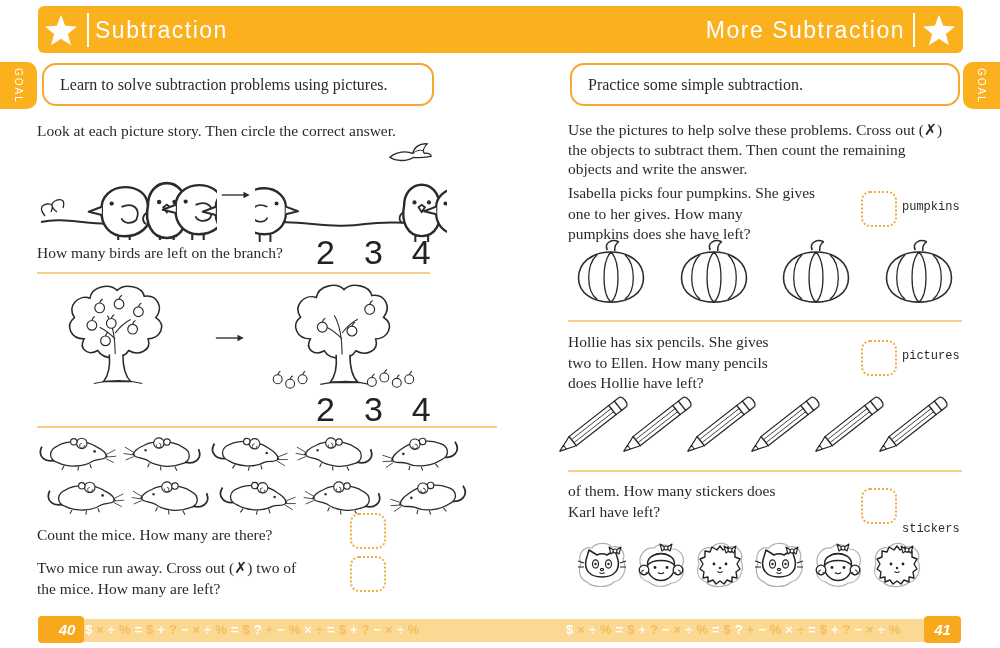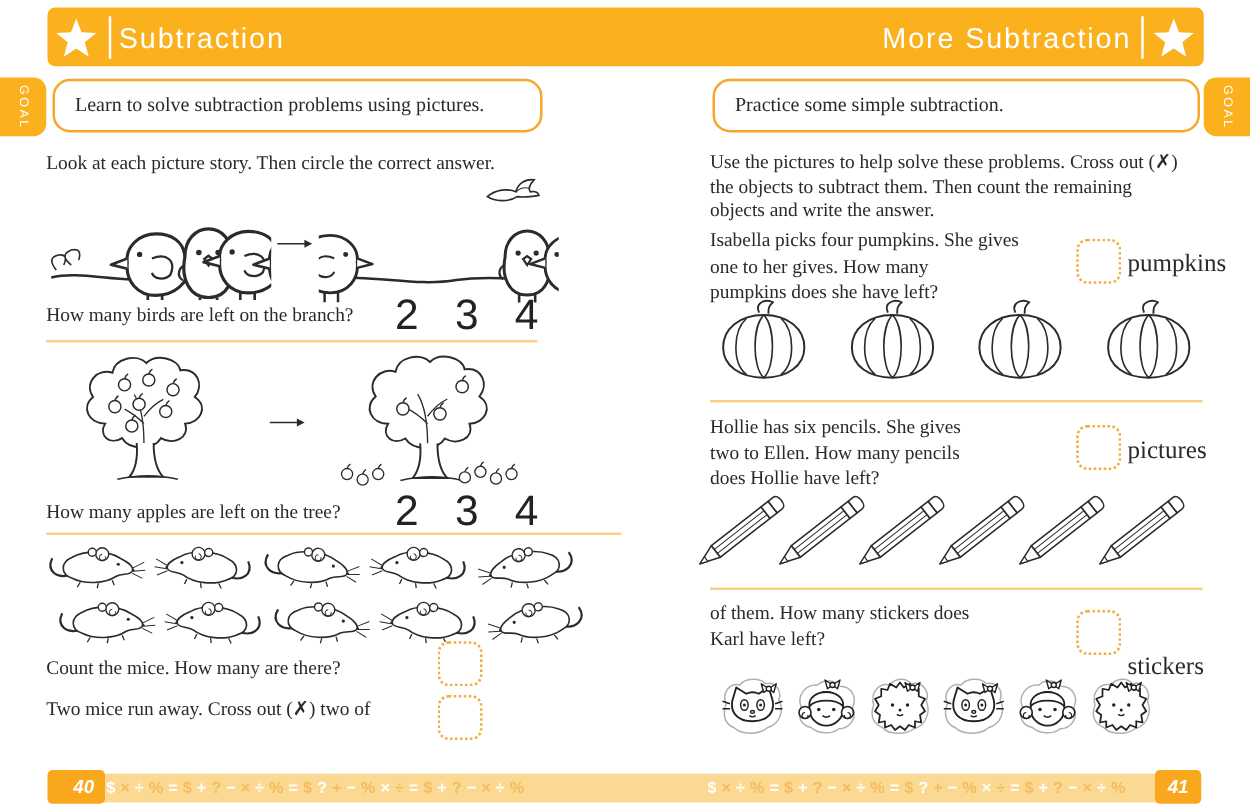--- a/index.html
+++ b/index.html
@@ -22,21 +22,21 @@
   .goal-box{top:63px;height:43px;border:2.5px solid #f5a82c;border-radius:14px;background:#fff;
             display:flex;align-items:center;padding-left:16px;box-sizing:border-box;font-size:16px;}
   .goal-box-left{left:42px;width:392px;}
   .goal-box-right{left:570px;width:390px;}
   
   .t{font-size:15.5px;line-height:20.5px;}
   .opts{display:flex;gap:29px;font-family:"Liberation Sans",sans-serif;font-size:34px;font-weight:500;color:#222;}
   .divider{height:2px;background:#f8cf86;}
   
   .ansbox{width:36px;height:36px;border:2.5px dotted #f0ae3c;border-radius:9px;background:#fff;box-sizing:border-box;}
-  .unit{font-size:20px;}
+  .unit{font-size:12px;font-family:Liberation Mono, monospace;}
   
   .row{display:flex;}
   .obj svg{display:block;}
   .mice-row .obj:nth-child(2n){transform:scaleX(-1) rotate(-4deg);}
   .mice-row .obj:nth-child(3){transform:rotate(5deg);}
   .mice-row .obj:nth-child(5){transform:scaleX(-1) rotate(8deg);}
   .pencil-it{width:64px;height:64px;position:relative;}
   .pencil-it svg{position:absolute;left:-13px;top:24px;transform:rotate(-38deg);}
   
   .footstrip{left:70px;top:619px;width:856px;height:23px;background:#fcd993;}
@@ -266,21 +266,20 @@
         <use href="#tree-full"></use>
       </svg>
     <svg class="abs" style="left:178px;top:56px;" width="30" height="10" viewBox="0 0 36 12">
         <use href="#arrow-sym"></use>
       </svg>
     <svg class="abs" style="left:230px;top:2px;" width="160" height="112" viewBox="0 0 162 112">
         <use href="#tree-few"></use>
       </svg>
   </div>
 
-  <div class="abs t" style="left:37px;top:400px;">How many apples are left on the tree?</div>
   <div class="abs opts" style="left:316px;top:390px;">
     <span>2</span>
     <span>3</span>
     <span>4</span>
   </div>
   <div class="abs divider" style="left:37px;top:426px;width:460px;"></div>
 
   <div class="abs row mice-row" style="left:37px;top:433px;width:428px;gap:6px;">
     <span class="obj">
         <svg width="80" height="40" viewBox="0 0 100 48">
@@ -334,20 +333,21 @@
           <use href="#mouse"></use>
         </svg>
       </span>
   </div>
 
   <div class="abs t" style="left:37px;top:525px;">Count the mice. How many are there?</div>
   <div class="abs ansbox" style="left:350px;top:513px;"></div>
 
   <div class="abs t" style="left:37px;top:558px;">
     <div>Two mice run away. Cross out (✗) two of</div>
+    <div>the mice. How many are left?</div>
   </div>
   <div class="abs ansbox" style="left:350px;top:556px;"></div>
 
   <div class="abs t" style="left:568px;top:120px;line-height:19.5px;">
     <div>Use the pictures to help solve these problems. Cross out (✗)</div>
     <div>the objects to subtract them. Then count the remaining</div>
     <div>objects and write the answer.</div>
   </div>
 
   <div class="abs t" style="left:568px;top:183px;">

